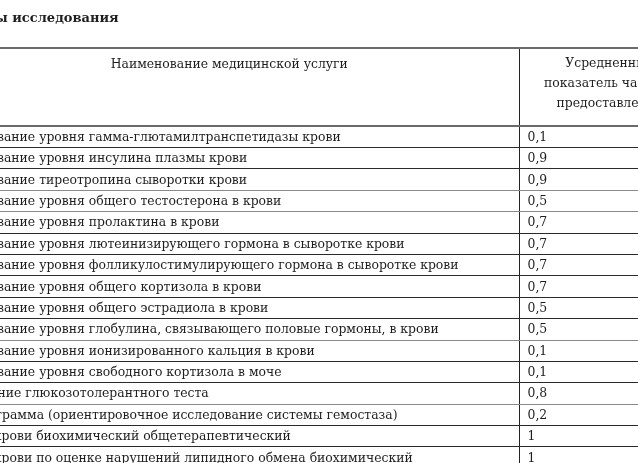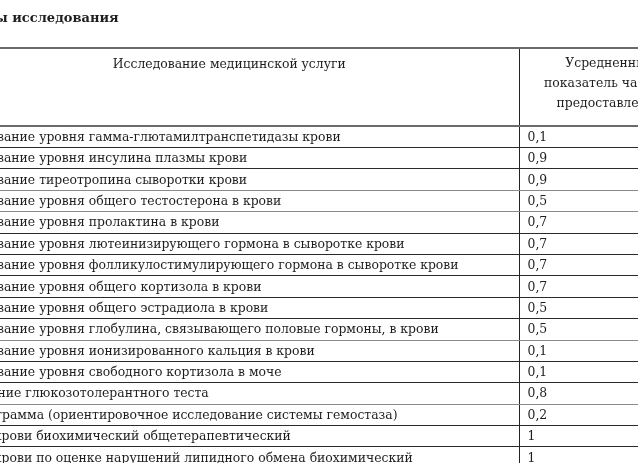--- a/index.html
+++ b/index.html
@@ -80,21 +80,21 @@
 <div class="section-title"><span>ды исследования</span></div>
 
 <div class="table-wrap">
   <table>
     <colgroup>
       <col class="c-name">
       <col class="c-val">
     </colgroup>
     <thead>
       <tr>
-        <th><span>Исследование медицинской услуги</span></th>
+        <th><span>Наименование медицинской услуги</span></th>
         <th class="val-h">
           <div>Усредненный</div>
           <div>показатель частоты</div>
           <div>предоставления</div>
         </th>
       </tr>
     </thead>
     <tbody>
       <tr>
           <td>Исследование уровня гамма-глютамилтранспетидазы крови</td>

